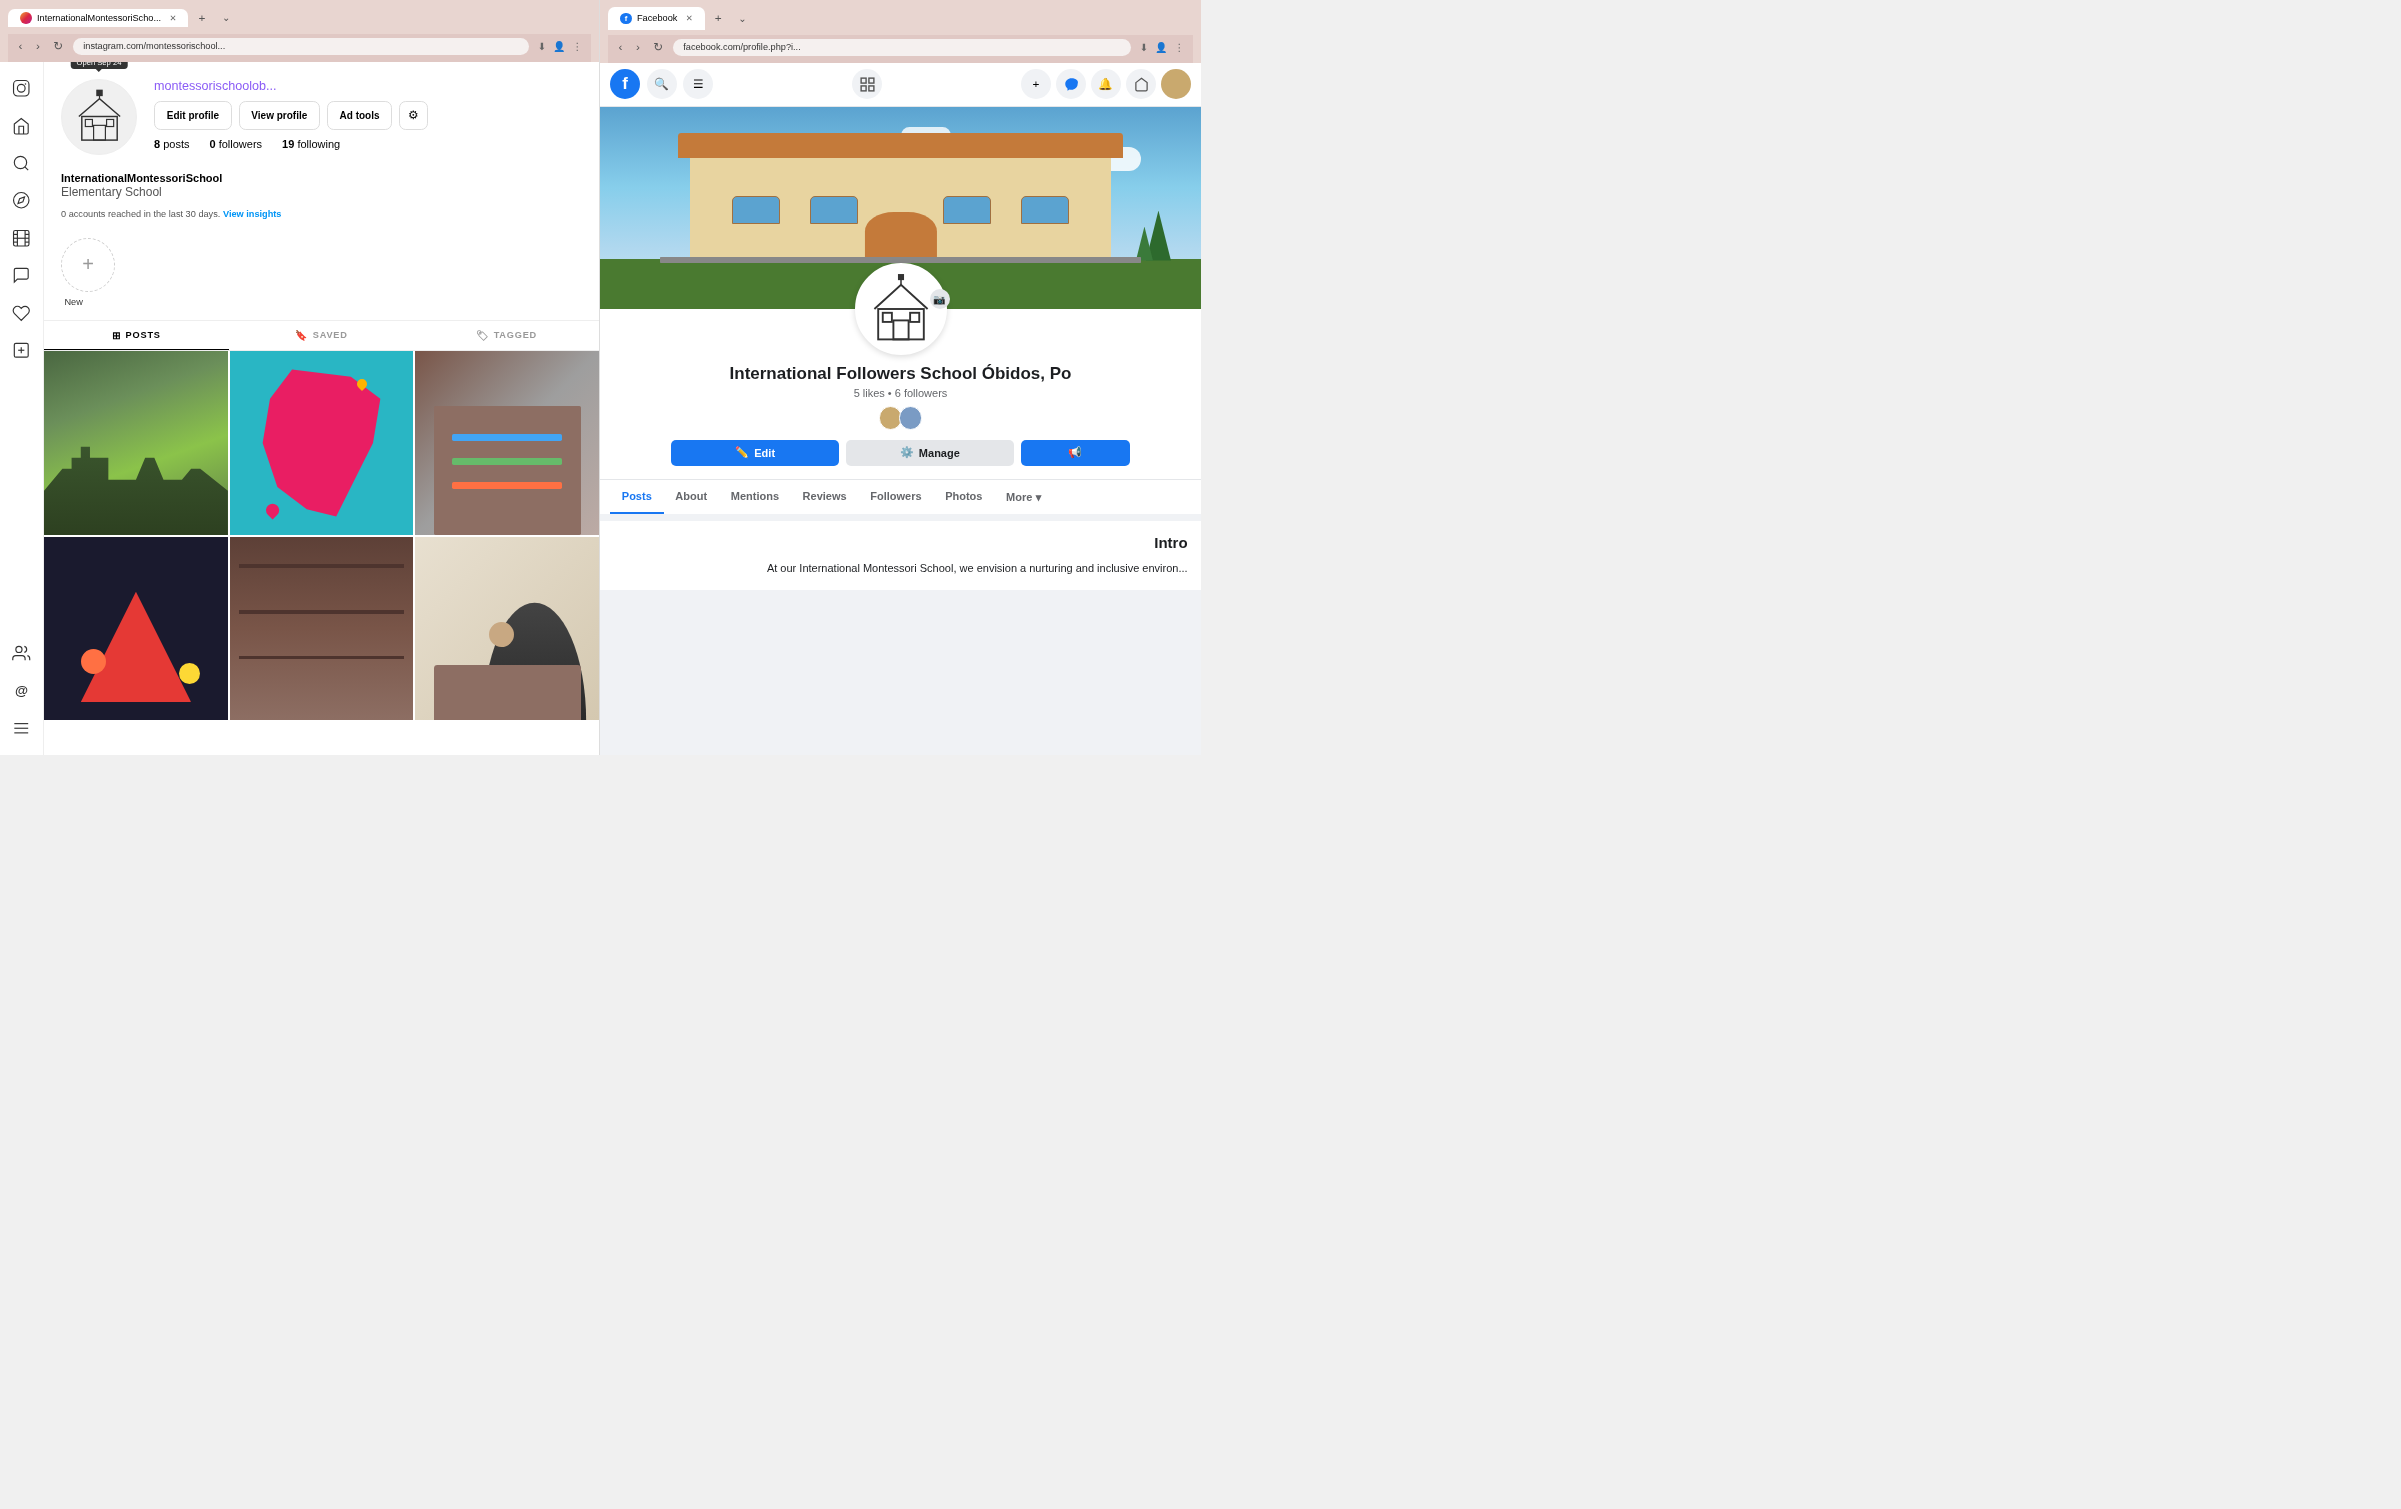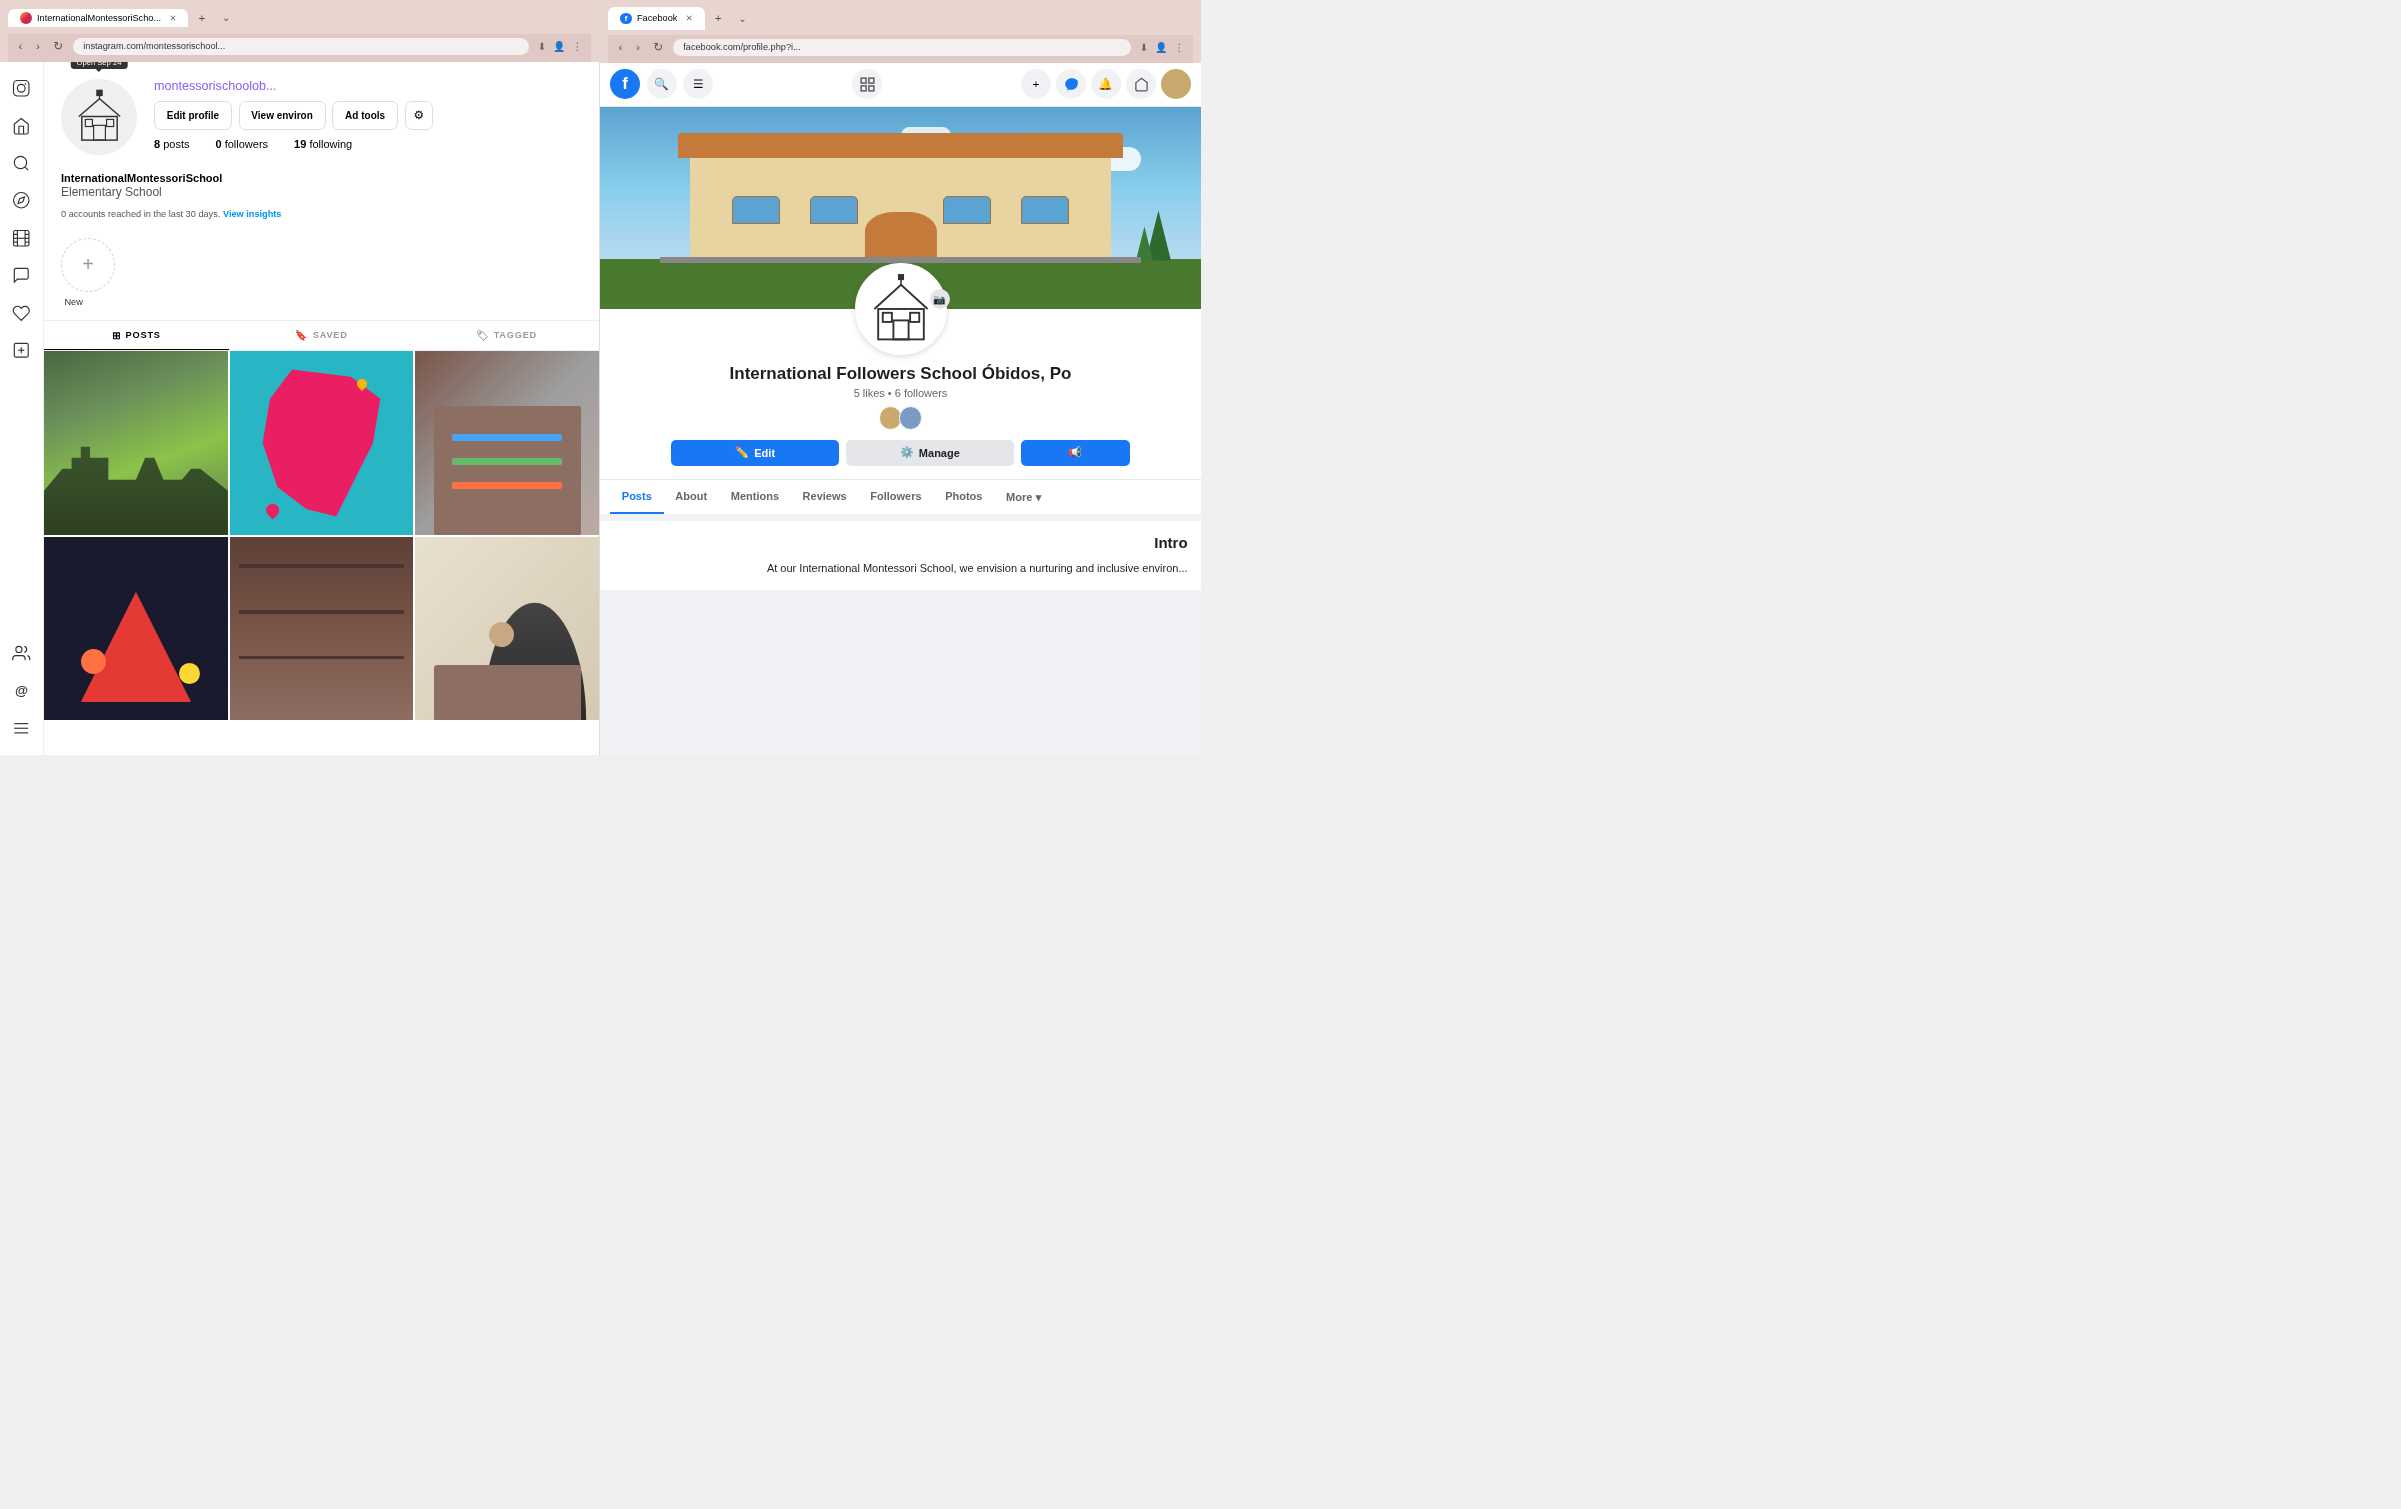--- a/index.html
+++ b/index.html
@@ -179,21 +179,21 @@
       background: #fff;
       display: flex;
       align-items: center;
       justify-content: center;
       cursor: pointer;
       font-size: 11.8px;
     }
 
     .ig-stats {
       display: flex;
-      gap: 26px;
+      gap: 20px;
       margin-bottom: 8.4px;
       font-size: 11px;
     }
     .ig-stat { cursor: pointer; }
     .ig-stat strong { font-weight: 600; }
 
     .ig-name { font-size: 11px; font-weight: 600; margin-bottom: 1.7px; }
     .ig-category { font-size: 12px; color: #555; margin-bottom: 3.4px; }
     .ig-bio { font-size: 10px; color: #333; line-height: 1.4; }
     .ig-bio a { color: #333; font-weight: 600; }
@@ -718,21 +718,21 @@
                 <rect x="26" y="55" width="12" height="12" fill="none" stroke="#333" stroke-width="2"></rect>
                 <rect x="62" y="55" width="12" height="12" fill="none" stroke="#333" stroke-width="2"></rect>
               </svg>
             </div>
           </div>
 
           <div class="ig-profile-info">
             <div class="ig-username">montessorischoolob...</div>
             <div class="ig-action-buttons">
               <button class="ig-action-btn">Edit profile</button>
-              <button class="ig-action-btn">View environ</button>
+              <button class="ig-action-btn">View profile</button>
               <button class="ig-action-btn">Ad tools</button>
               <div class="ig-action-btn-icon">⚙</div>
             </div>
             <div class="ig-stats">
               <div class="ig-stat">
                 <strong>8</strong>
                 <span>posts</span>
               </div>
               <div class="ig-stat">
                 <strong>0</strong>

